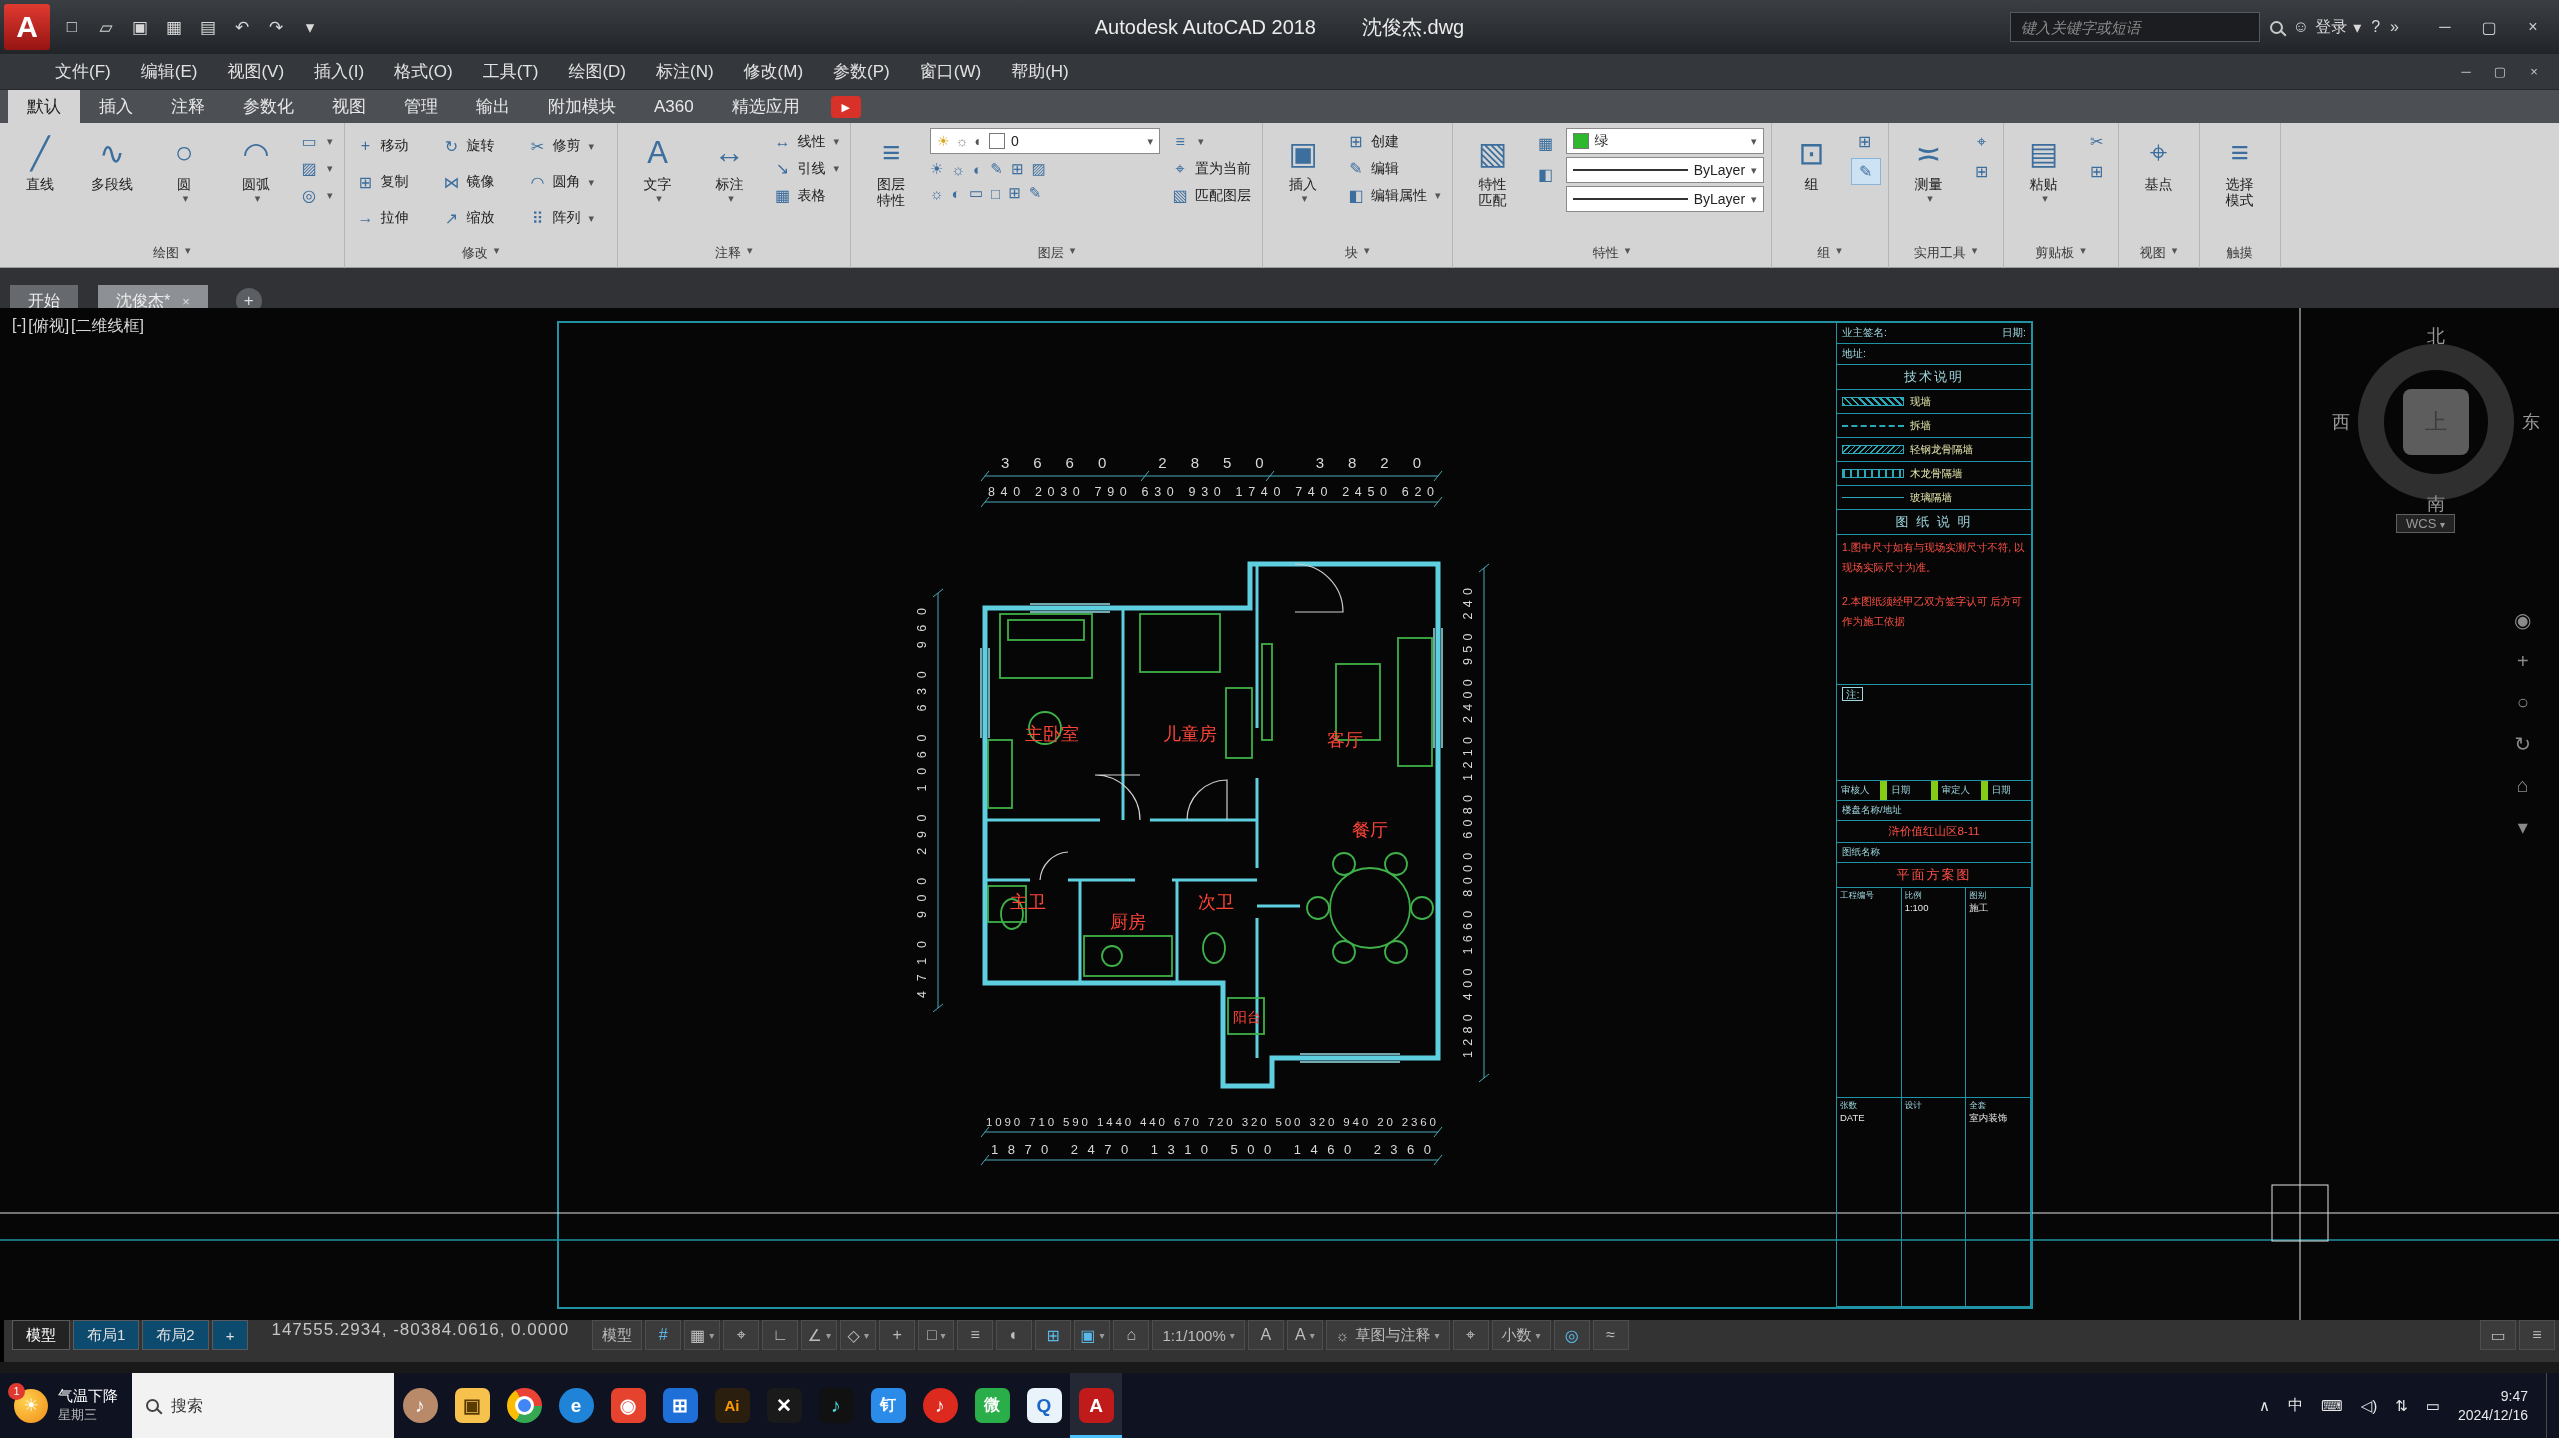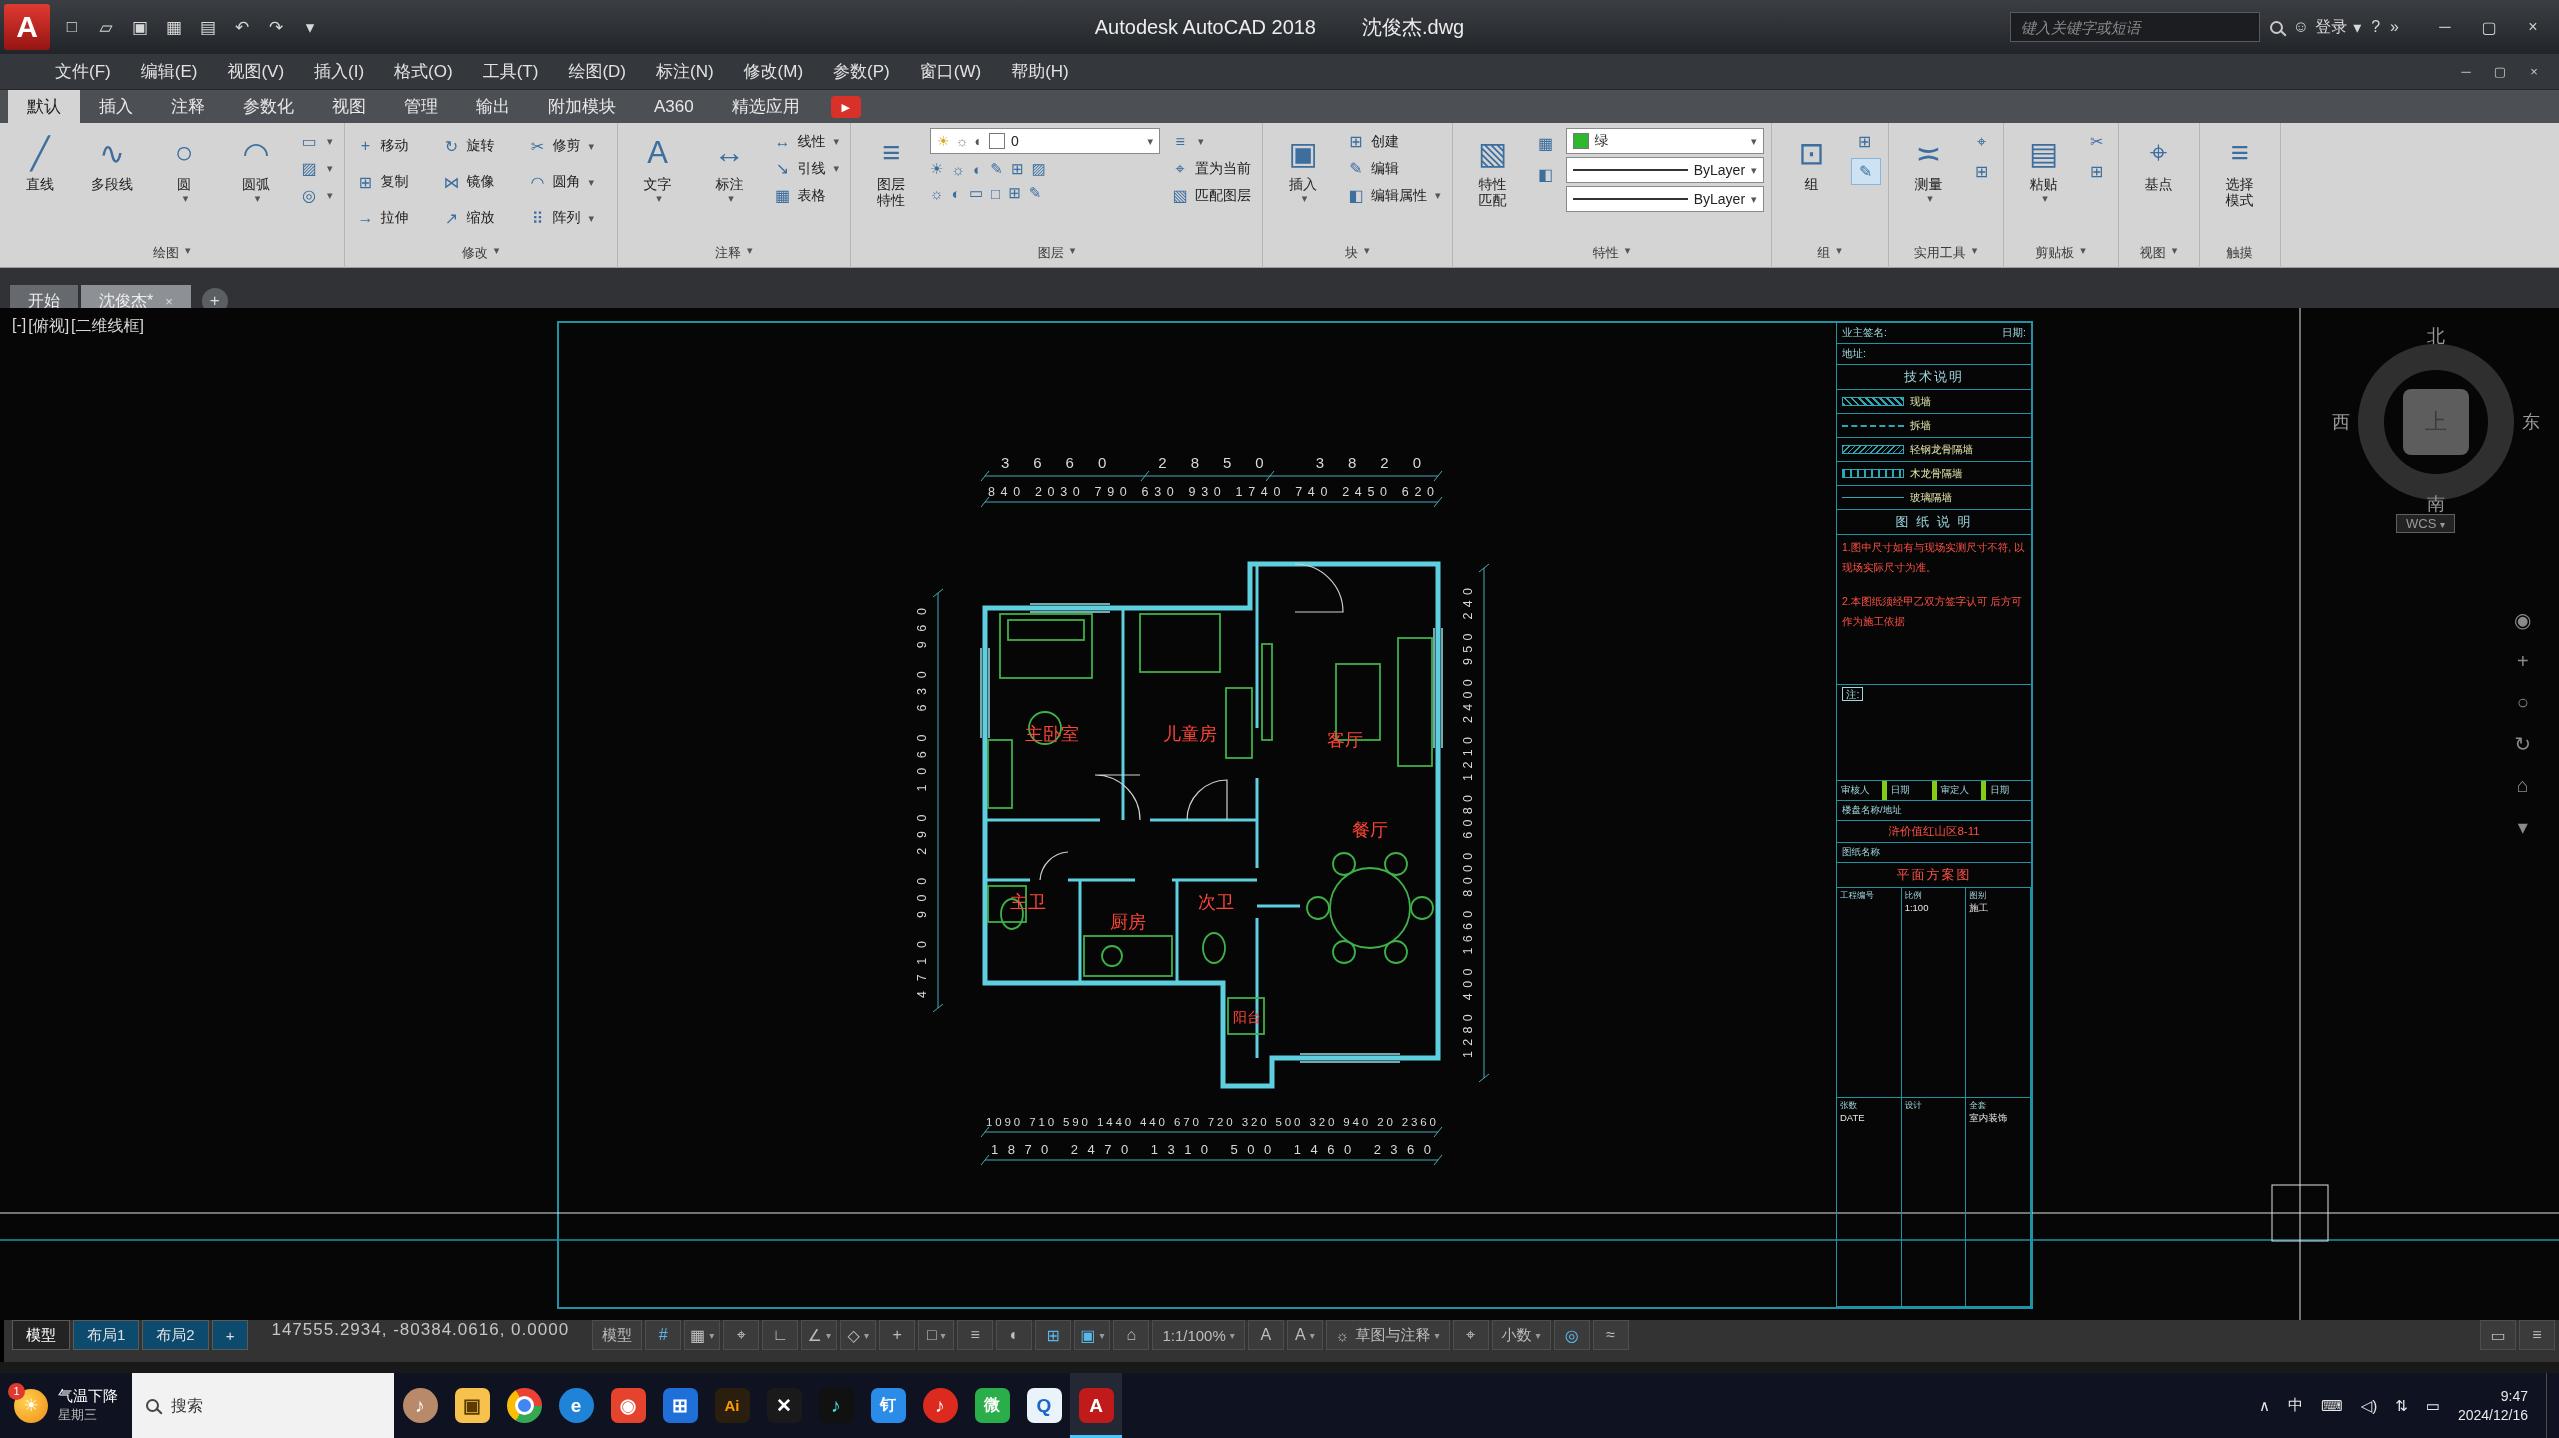--- a/index.html
+++ b/index.html
@@ -50,21 +50,21 @@
   .dd::after{content:"▾";font-size:11px;color:#555;margin-left:3px}
   .ldrop,.pdrop{height:26px;background:#fff;border:1px solid #8a8a8a;display:flex;align-items:center;gap:6px;padding:0 6px;font-size:14px;color:#222}
   .ldrop{width:230px;margin-bottom:3px}
   .pdrop{width:198px;margin-bottom:3px}
   .caret{margin-left:auto;font-size:11px;color:#555}
   .lrow{display:flex;gap:8px;align-items:center;height:24px;font-size:15px;color:#3c6e9e}
   .sw{width:16px;height:16px;border:1px solid #777}
   .lnln{flex:1;height:0;border-top:2px solid #333}
 
   
-  .dt{position:absolute;left:0;top:268px;width:2559px;height:50px;background:#303236;display:flex;align-items:flex-end;padding-left:10px;gap:3px}
+  .dt{position:absolute;left:0;top:268px;width:2559px;height:50px;background:#303236;display:flex;align-items:flex-end;padding-left:10px;gap:20px}
   .dtab{height:33px;padding:0 18px;background:#66696e;color:#ececec;font-size:16px;display:flex;align-items:center;gap:12px}
   .dtab.act{background:#8d9196}
   .dtx{font-size:13px;color:#ddd}
   .dplus{width:26px;height:26px;margin:0 0 4px 8px;border-radius:50%;background:#5b5e63;color:#ddd;font-size:17px;display:flex;align-items:center;justify-content:center}
 
   
   .cv{position:absolute;left:0;top:308px;width:2559px;height:1012px;background:#060606;overflow:hidden}
   .vlabel{position:absolute;left:12px;top:8px;font-size:16px;color:#d8d8d8;display:flex;gap:2px;z-index:5}
   svg.plan{position:absolute;left:0;top:0}
   svg.plan text{font-family:"Liberation Sans",sans-serif}
@@ -83,21 +83,21 @@
   .s0{border:1px solid #2aa8b8;background:repeating-linear-gradient(45deg,#2aa8b8 0 2px,transparent 2px 5px)}
   .s1{height:0;border-top:2px dashed #2aa8b8}
   .s2{border:1px solid #2aa8b8;background:repeating-linear-gradient(135deg,#2aa8b8 0 1px,transparent 1px 4px)}
   .s3{border:1px solid #2aa8b8;background:repeating-linear-gradient(90deg,#2aa8b8 0 2px,transparent 2px 7px)}
   .s4{height:0;border-top:1.5px solid #2aa8b8}
   .notes{font-size:10.5px;line-height:1.9}
   .notebox{height:96px;font-size:10.5px}
   .notebox span{border:1px solid #9fd8e0;padding:0 3px}
   .comp{font-size:12.5px;line-height:1.8}
   .appr{display:flex;font-size:9.5px;gap:0;padding:0 !important}
-  .appr span{flex:1;border-right:5px solid #84cc16;padding:3px 4px}
+  .appr span{flex:1;border-right:7px solid #84cc16;padding:3px 4px}
   .appr span:last-child{border-right:none}
   .kv{font-size:9.5px}
   .bigval{font-size:13px;letter-spacing:2px;padding:5px 0}
   .tgrid{display:grid;grid-template-columns:1fr 1fr 1fr;padding:0 !important;flex:1}
   .tgc{border-right:1px solid #1f93a3;border-bottom:1px solid #1f93a3;padding:2px 3px;font-size:8.5px;min-height:26px}
   .tgc b{display:block;color:#e8e8e8;font-weight:normal;font-size:9.5px}
 
   
   .cube{position:absolute;left:2346px;top:20px;width:180px;height:182px;color:#9a9a9a;z-index:4}
   .ring{position:absolute;left:12px;top:16px;width:156px;height:156px;border-radius:50%;border:26px solid rgba(115,115,115,.38)}

